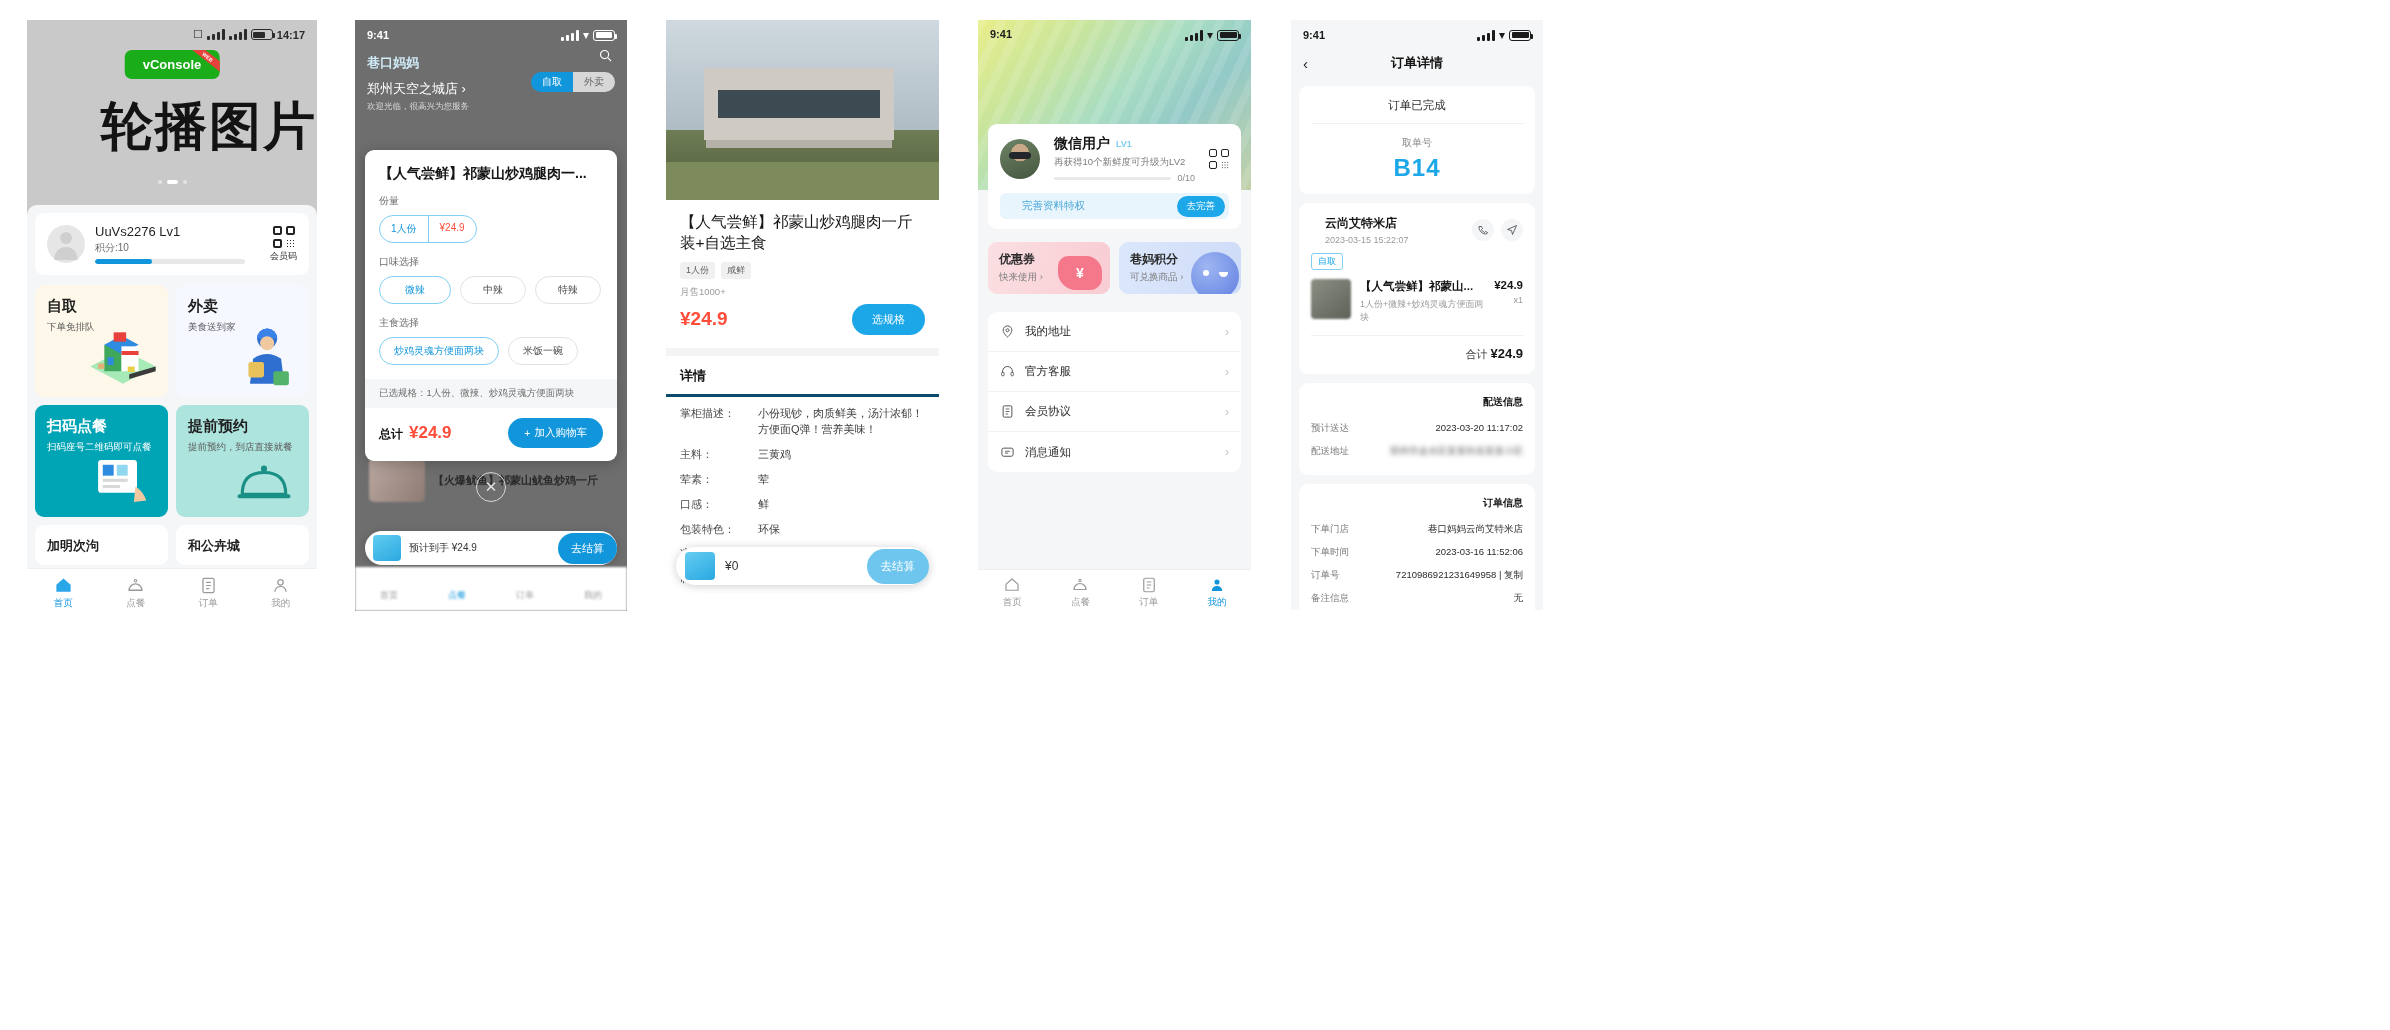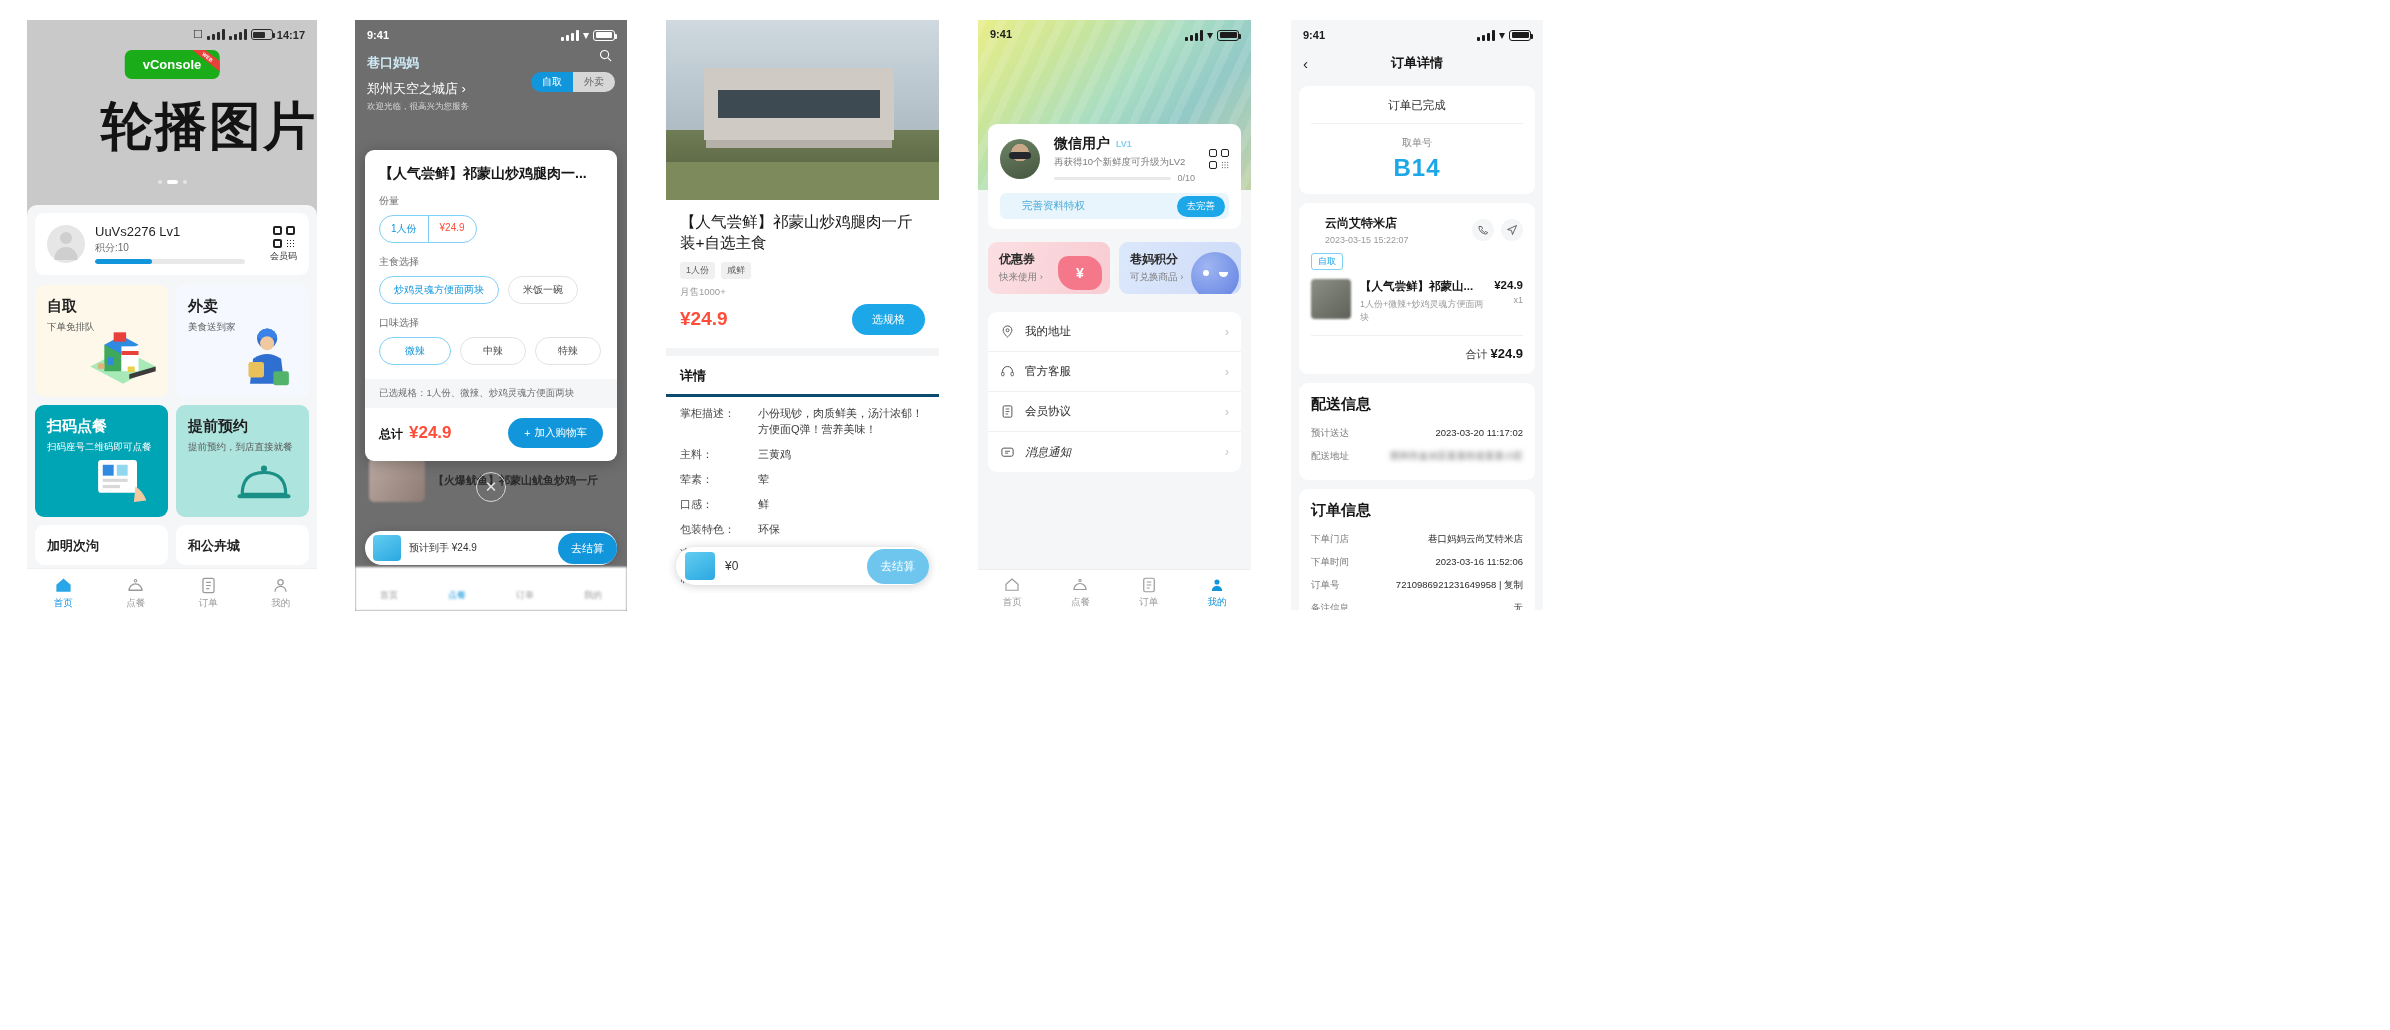--- a/index.html
+++ b/index.html
@@ -184,21 +184,21 @@
   #p4 .tc h5 { font-size:12px; font-weight:700; color:#2b2b2b;}
   #p4 .tc p { font-size:9.5px; color:#7d7d7d; margin-top:3px;}
   #p4 .tc.a { background:linear-gradient(100deg,#fbdfe2,#f8ccd3);}
   #p4 .tc.b { background:linear-gradient(100deg,#dbe7fb,#cfdcf8);}
   #p4 .coup { position:absolute; right:8px; bottom:4px; width:44px; height:34px; background:#f4788a; border-radius:10px 16px 12px 18px; color:#fff; font-size:14px; display:flex; align-items:center; justify-content:center; font-weight:700;}
   #p4 .blob { position:absolute; right:2px; bottom:-6px; width:48px; height:48px; border-radius:50%; background:radial-gradient(circle at 34% 30%,#9fb6f2,#5f7fe0);}
   #p4 .blob i{position:absolute;left:12px;top:18px;width:6px;height:6px;border-radius:50%;background:#fff;}
   #p4 .blob u{position:absolute;right:11px;top:20px;width:9px;height:5px;border-radius:0 0 6px 6px;background:#fff;}
   #p4 .menu { position:absolute; left:10px; right:10px; top:292px; background:#fff; border-radius:9px; z-index:3;}
   #p4 .mrow { height:40px; display:flex; align-items:center; gap:10px; padding:0 12px; font-size:11.5px; color:#2b2b2b; border-bottom:1px solid #f2f2f2;}
-  #p4 .mrow:last-child{border-bottom:none;font-style:italic;}
+  #p4 .mrow:last-child{border-bottom:none;}
   #p4 .mrow .ic { width:15px; height:15px; color:#555; flex:none;}
   #p4 .mrow .ar { margin-left:auto; color:#c4c4c4; font-size:12px;}
   #p4 .tabbar4 { position:absolute; left:0; right:0; bottom:0; height:46px; background:#fff; display:flex; border-top:1px solid #eee; z-index:4;}
   #p4 .tabbar4 .t4 { flex:1; display:flex; flex-direction:column; align-items:center; justify-content:center; gap:2px; font-size:9.5px; color:#9a9a9a;}
   #p4 .tabbar4 .t4.on { color:#1296db;}
   #p4 .tabbar4 svg{width:18px;height:18px;}
 
   
   #p5 { left: 1291px; top: 20px; width: 252px; height: 590px; background:#f5f6f7; }
   #p5 .s5 { display:flex; justify-content:space-between; align-items:center; padding:8px 12px 4px; font-size:11px; font-weight:600; color:#1b1b1b;}
@@ -219,21 +219,21 @@
   #p5 .badge { margin-top:8px; display:inline-block; border:1px solid #7fd0f5; color:#1ba7e8; font-size:9px; padding:1px 6px; border-radius:3px;}
   #p5 .item { margin-top:9px; display:flex; gap:9px; align-items:flex-start;}
   #p5 .itimg { width:40px; height:40px; border-radius:4px; background:linear-gradient(140deg,#8c8f84,#5e6158); flex:none; filter:blur(1px);}
   #p5 .itname { font-size:11.5px; font-weight:700; color:#161616;}
   #p5 .itspec { font-size:9px; color:#9a9a9a; margin-top:4px;}
   #p5 .itright { margin-left:auto; text-align:right;}
   #p5 .itp { font-size:11.5px; color:#161616; font-weight:600;}
   #p5 .itq { font-size:9px; color:#9a9a9a; margin-top:4px;}
   #p5 .sumline { margin-top:11px; border-top:1px solid #f0f0f0; padding-top:10px; text-align:right; font-size:11px; color:#3a3a3a;}
   #p5 .sumline b { font-size:13px; color:#161616;}
-  #p5 .sect { font-size:15px; font-weight:700; color:#161616; margin-bottom:8px;}
+  #p5 .sect { font-size:10px; font-weight:700; color:#161616; margin-bottom:8px;text-align:right;}
   #p5 .kv { display:flex; justify-content:space-between; font-size:9.5px; color:#7b7b7b; padding:5px 0;}
   #p5 .kv .v { color:#2b2b2b; text-align:right;}
   #p5 .kv .v.mask { filter: blur(2.6px); color:#555;}
 </style>
 </head>
 <body>
 
 <div class="stage">
 
   <div class="phone" id="p1">
@@ -444,33 +444,33 @@
         <div class="mlab">份量</div>
         <div class="chips">
           <div class="chip sel dual">
             <span>1人份</span>
             <span class="pr">¥24.9</span>
           </div>
         </div>
       </div>
 
       <div class="mgrp">
-        <div class="mlab">主食选择</div>
-        <div class="chips">
-          <div class="chip sel">炒鸡灵魂方便面两块</div>
-          <div class="chip">米饭一碗</div>
-        </div>
-      </div>
-
-      <div class="mgrp">
         <div class="mlab">口味选择</div>
         <div class="chips">
           <div class="chip sel" style="min-width:72px;text-align:center">微辣</div>
           <div class="chip" style="min-width:66px;text-align:center">中辣</div>
           <div class="chip" style="min-width:66px;text-align:center">特辣</div>
+        </div>
+      </div>
+
+      <div class="mgrp">
+        <div class="mlab">主食选择</div>
+        <div class="chips">
+          <div class="chip sel">炒鸡灵魂方便面两块</div>
+          <div class="chip">米饭一碗</div>
         </div>
       </div>
 
       <div class="mfoot">已选规格：1人份、微辣、炒鸡灵魂方便面两块</div>
       <div class="mtotalrow">
         <div class="mtot">
           <span>总计</span><b>¥24.9</b>
         </div>
         <div class="addcart">
           <span>+</span>

